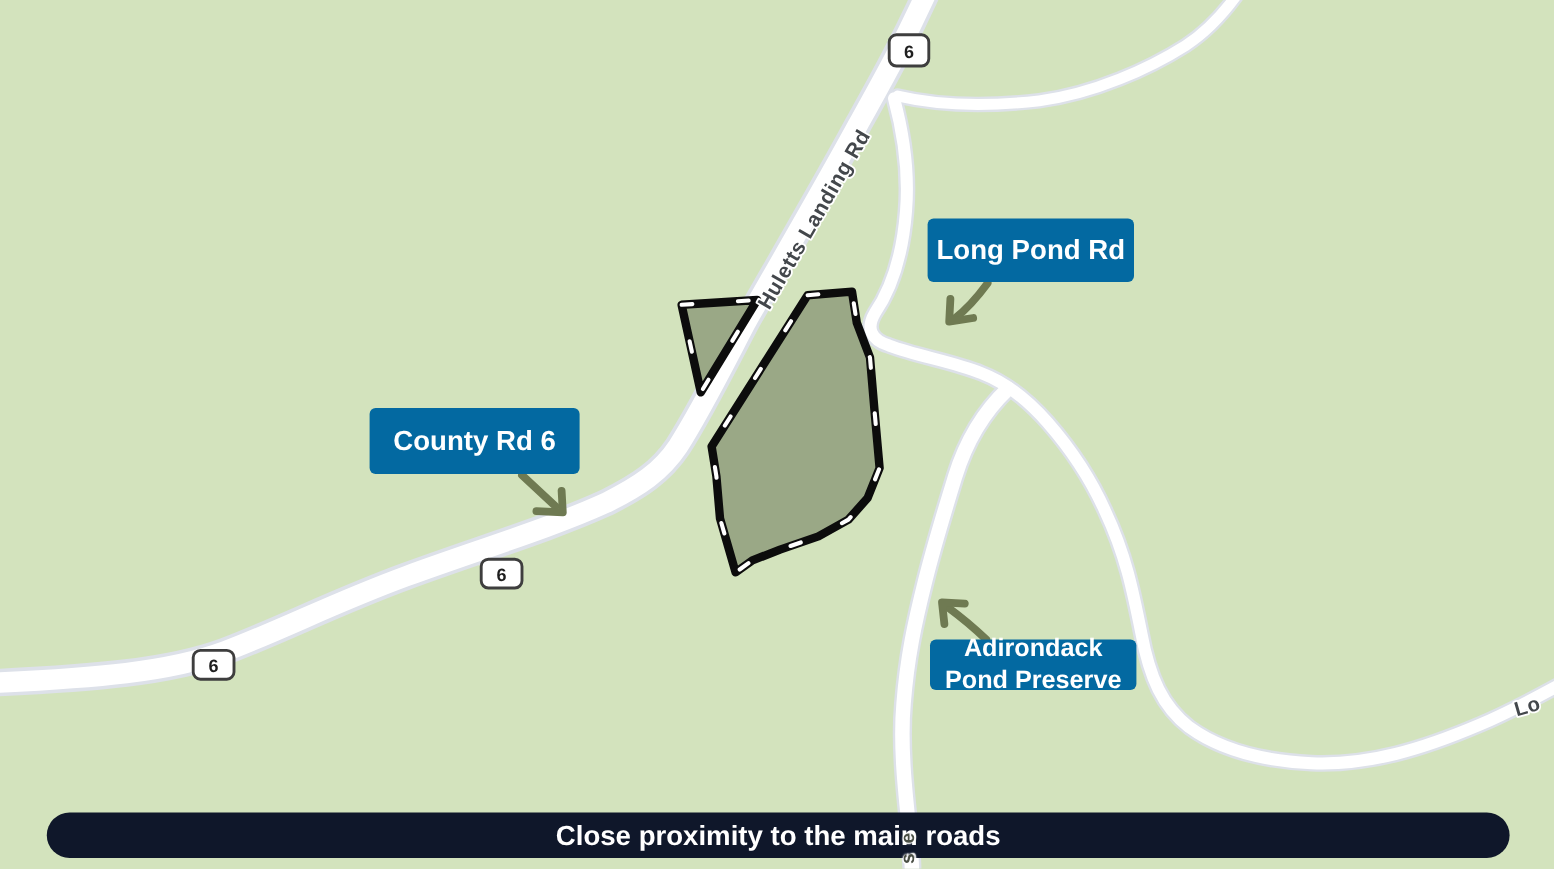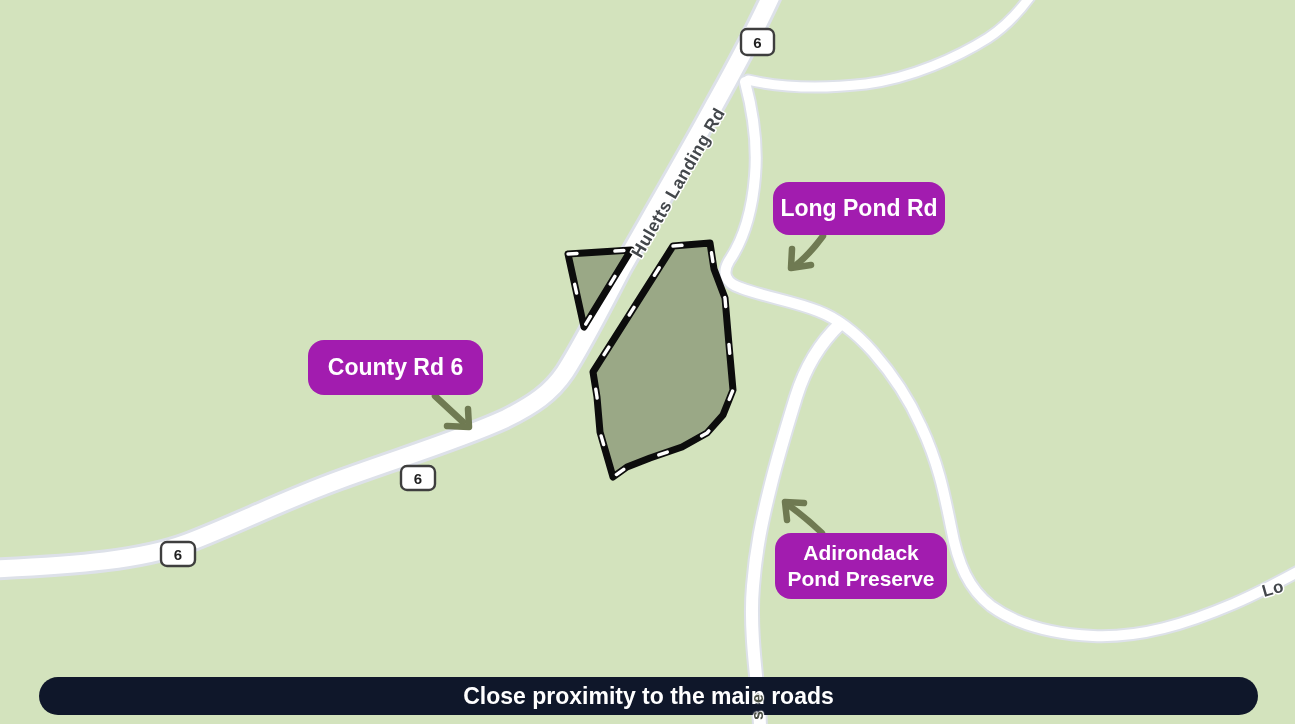--- a/index.html
+++ b/index.html
@@ -12,26 +12,26 @@
   .parcel-border{fill:none;stroke:#0c0c0c;stroke-width:7;stroke-linejoin:round;}
   .parcel-dash{fill:none;stroke:#ffffff;stroke-width:3.4;stroke-linejoin:round;
                stroke-linecap:round;stroke-dasharray:9 38;}
   .shield-box{fill:#ffffff;stroke:#3e3e3e;stroke-width:2.4;}
   .shield-num{font-family:"Liberation Sans",sans-serif;font-weight:bold;font-size:15px;
               fill:#1f1f1f;text-anchor:middle;}
   .roadlabel{font-family:"Liberation Sans",sans-serif;font-weight:bold;fill:#43474b;
              stroke:#ffffff;stroke-width:3px;paint-order:stroke;stroke-linejoin:round;
              letter-spacing:0.5px;}
   .arrow{fill:none;stroke:#6f7a52;stroke-width:6.5;stroke-linecap:round;stroke-linejoin:round;}
-  .pill{position:absolute;background:#a21caf;color:#ffffff;font-weight:bold;
-        border-radius:16px;display:flex;flex-direction:column;align-items:center;
+  .pill{position:absolute;background:#0369a1;color:#ffffff;font-weight:bold;
+        border-radius:5px;display:flex;flex-direction:column;align-items:center;
         justify-content:center;text-align:center;line-height:1.2;z-index:3;}
   #pill-longpond{left:773px;top:182px;width:172px;height:53px;font-size:23px;}
   #pill-county{left:308px;top:340px;width:175px;height:55px;font-size:23px;align-items:center;}
-  #pill-adirondack{left:775px;top:533px;width:172px;height:66px;font-size:21px;line-height:26px;}
+  #pill-adirondack{left:775px;top:533px;width:172px;height:42px;font-size:21px;line-height:26px;}
   #banner{position:absolute;left:39px;top:677px;width:1219px;height:38px;background:#0f172a;
           border-radius:19px;display:flex;align-items:center;justify-content:center;
           color:#ffffff;font-weight:bold;font-size:23px;z-index:4;}
   #vert-road-label{position:absolute;left:741px;top:687px;width:34px;height:32px;z-index:5;
           display:flex;align-items:center;justify-content:center;transform:rotate(-90deg);
           font-weight:bold;font-size:16px;letter-spacing:8px;color:#4a4f45;
           text-shadow:0 0 2px #fff,0 0 2px #fff,1px 1px 1px #fff,-1px -1px 1px #fff;}
 </style>
 </head>
 <body>

